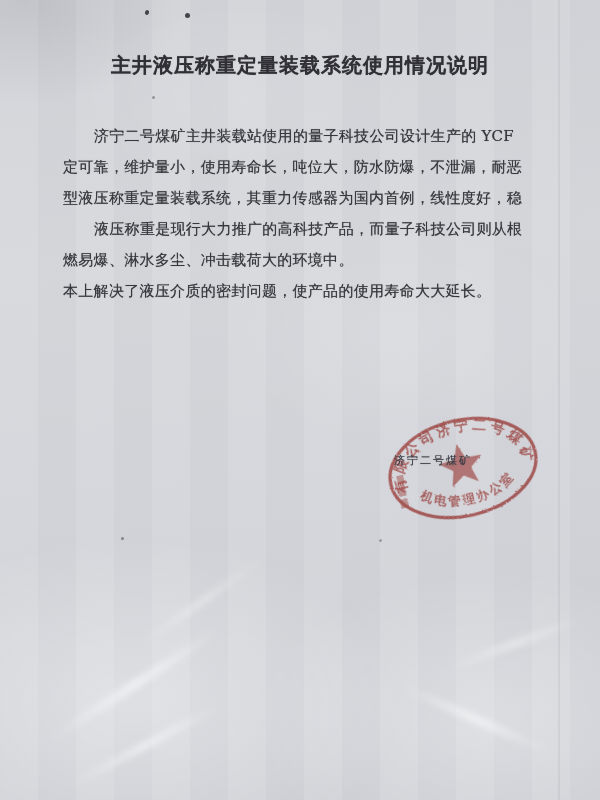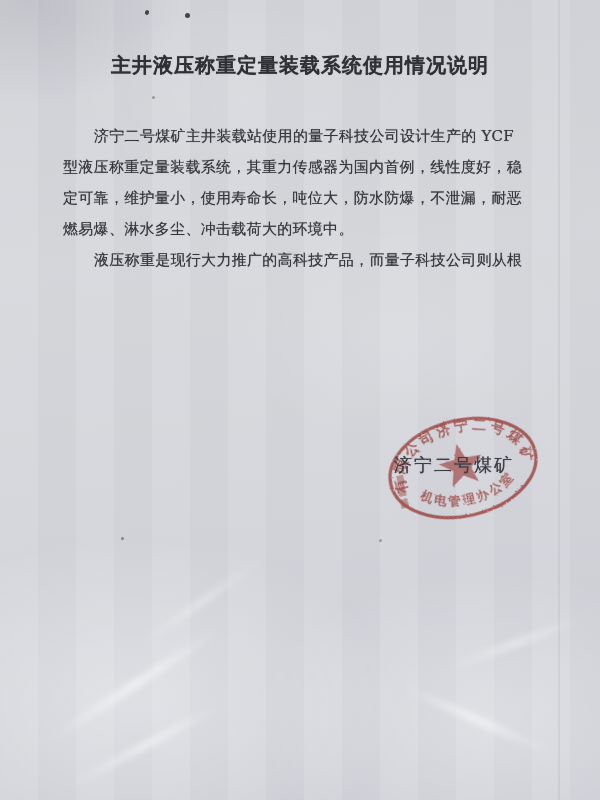--- a/index.html
+++ b/index.html
@@ -22,21 +22,21 @@
   }
   .body-block{position:absolute;left:63px;top:121px;width:492px;}
   .body-line{
     height:31px;line-height:31px;font-size:15px;color:#37373e;
     letter-spacing:0.3px;white-space:nowrap;
     text-shadow:0 0 0.7px rgba(55,55,62,0.7);
   }
   .body-line.indent{padding-left:31px;}
   .signature{
     position:absolute;left:394px;top:453px;z-index:3;
-    font-size:18px;color:#3e3e46;letter-spacing:2px;white-space:nowrap;
+    font-size:11px;color:#3e3e46;letter-spacing:2px;white-space:nowrap;
     text-shadow:0 0 0.8px rgba(62,62,70,0.8);
   }
   .seal{
     position:absolute;left:370px;top:400px;width:200px;height:140px;z-index:2;
     mix-blend-mode:multiply;opacity:0.85;filter:blur(0.35px);
   }
   .seal text{font-family:"DejaVu Serif","Liberation Serif",serif;font-weight:bold;}
   .speck{position:absolute;border-radius:50%;background:#43434a;}
   .speck.s1{left:145px;top:10px;width:4px;height:5px;transform:rotate(20deg);}
   .speck.s2{left:185px;top:13px;width:5px;height:5px;}
@@ -65,24 +65,25 @@
   <div class="crease c2"></div>
   <div class="crease c3"></div>
   <div class="crease c4"></div>
   <div class="crease c5"></div>
   <div class="scanline"></div>
 
   <div class="title">主井液压称重定量装载系统使用情况说明</div>
 
   <div class="body-block">
     <div class="body-line indent">济宁二号煤矿主井装载站使用的量子科技公司设计生产的 YCF</div>
+    <div class="body-line">定可靠，维护量小，使用寿命长，吨位大，防水防爆，不泄漏，耐恶</div>
     <div class="body-line">型液压称重定量装载系统，其重力传感器为国内首例，线性度好，稳</div>
-    <div class="body-line">定可靠，维护量小，使用寿命长，吨位大，防水防爆，不泄漏，耐恶</div>
+    <div class="body-line indent">液压称重是现行大力推广的高科技产品，而量子科技公司则从根</div>
     <div class="body-line">燃易爆、淋水多尘、冲击载荷大的环境中。</div>
-    <div class="body-line indent">液压称重是现行大力推广的高科技产品，而量子科技公司则从根</div>
+    <div class="body-line">本上解决了液压介质的密封问题，使产品的使用寿命大大延长。</div>
   </div>
 
   <div class="signature">济宁二号煤矿</div>
 
   <svg class="seal" viewBox="0 0 200 140" width="200" height="140">
     <defs>
       <filter id="rough" x="-10%" y="-10%" width="120%" height="120%">
         <feTurbulence type="fractalNoise" baseFrequency="0.55" numOctaves="2" result="n"></feTurbulence>
         <feDisplacementMap in="SourceGraphic" in2="n" scale="2.2"></feDisplacementMap>
       </filter>

